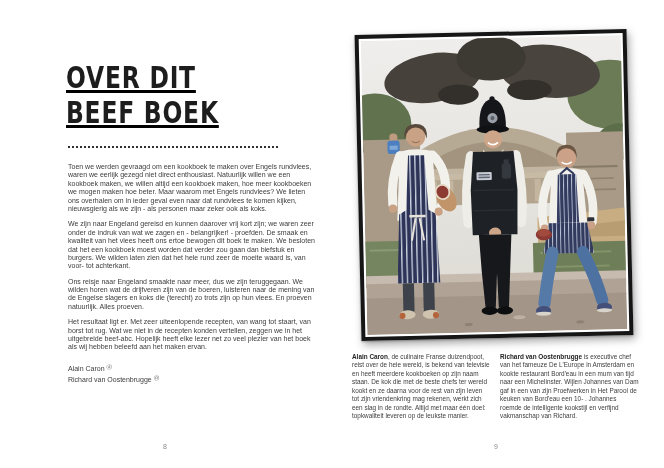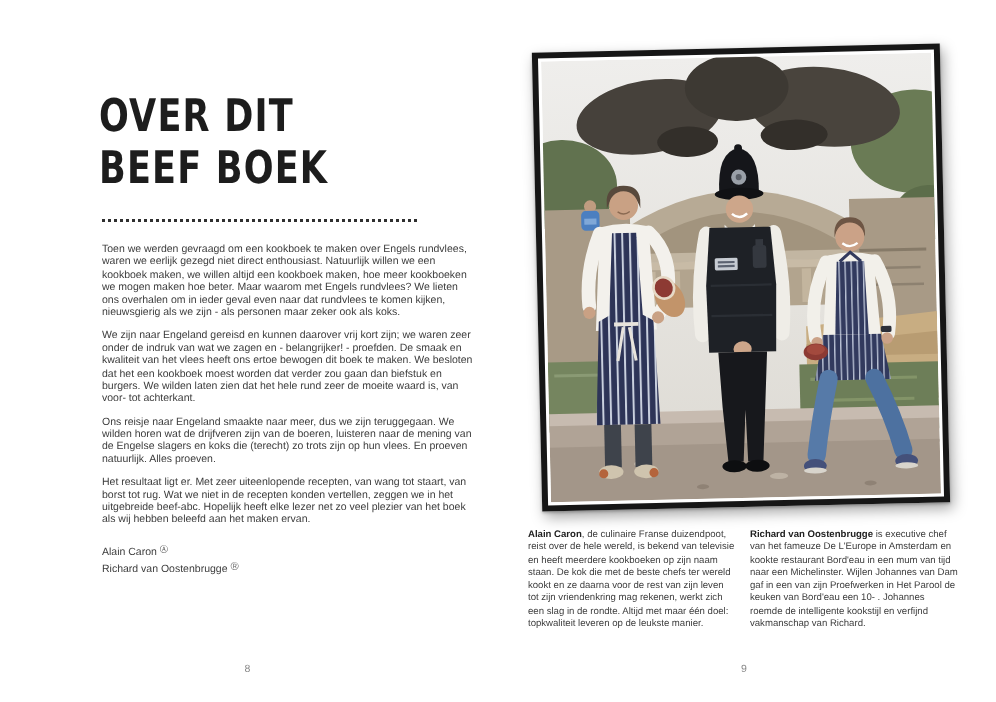--- a/index.html
+++ b/index.html
@@ -1,21 +1,21 @@
 <!DOCTYPE html>
 <html><head>
 <meta charset="utf-8">
 <style>
   html,body{margin:0;padding:0;background:#ffffff;}
   .stage{
     position:relative;width:664px;height:468px;background:#ffffff;overflow:hidden;
     font-family:"Liberation Sans",sans-serif;
   }
   
-  .book-title{position:absolute;left:66px;top:60px;}
+  .book-title{position:absolute;left:66px;top:60px;text-decoration:underline;}
   .book-title .tline{
     display:block;font-family:"DejaVu Sans",sans-serif;font-weight:900;
     font-size:30px;line-height:35px;letter-spacing:1px;color:#1d1d1d;
     transform:scaleX(0.78);transform-origin:left center;white-space:nowrap;
   }
   .dotted-divider{position:absolute;left:68px;top:146px;width:210px;height:0;
     border-bottom:2px dotted #2f2f2f;}
   .intro{position:absolute;left:68px;top:163px;width:247px;
     font-size:7px;line-height:1.2;color:#3c3c3c;text-align:left;}
   .intro p{margin:0 0 7px 0;}

